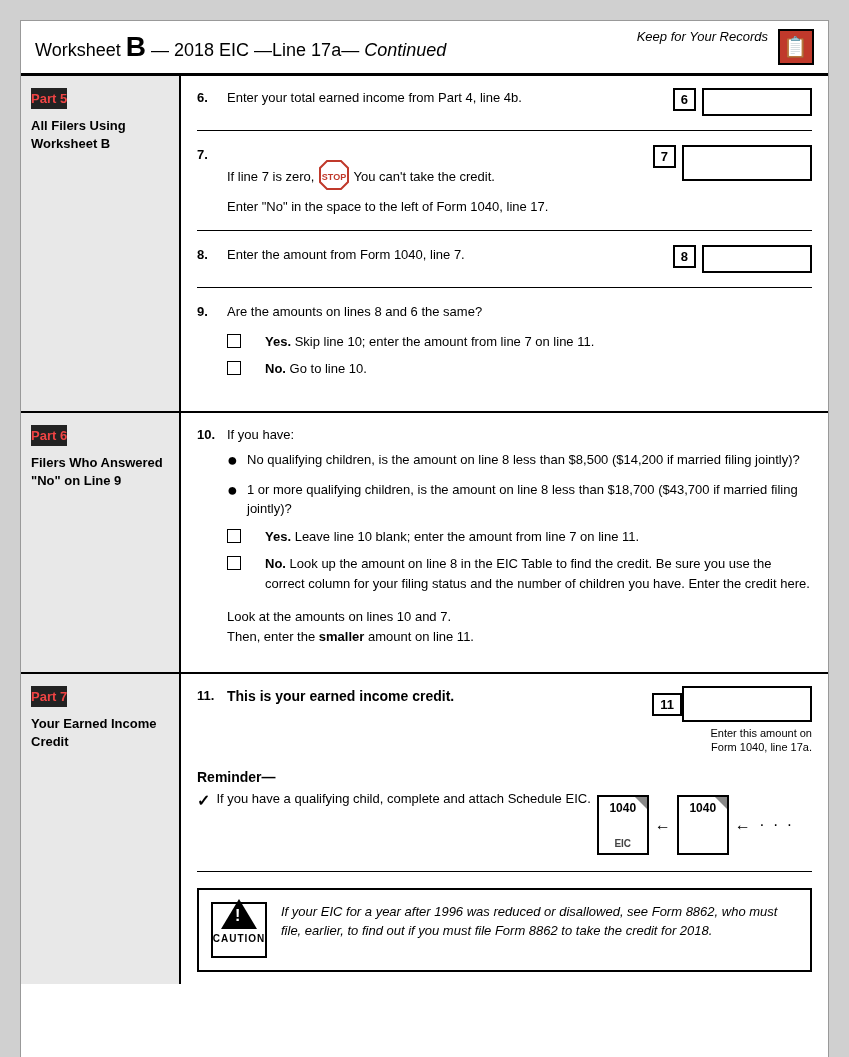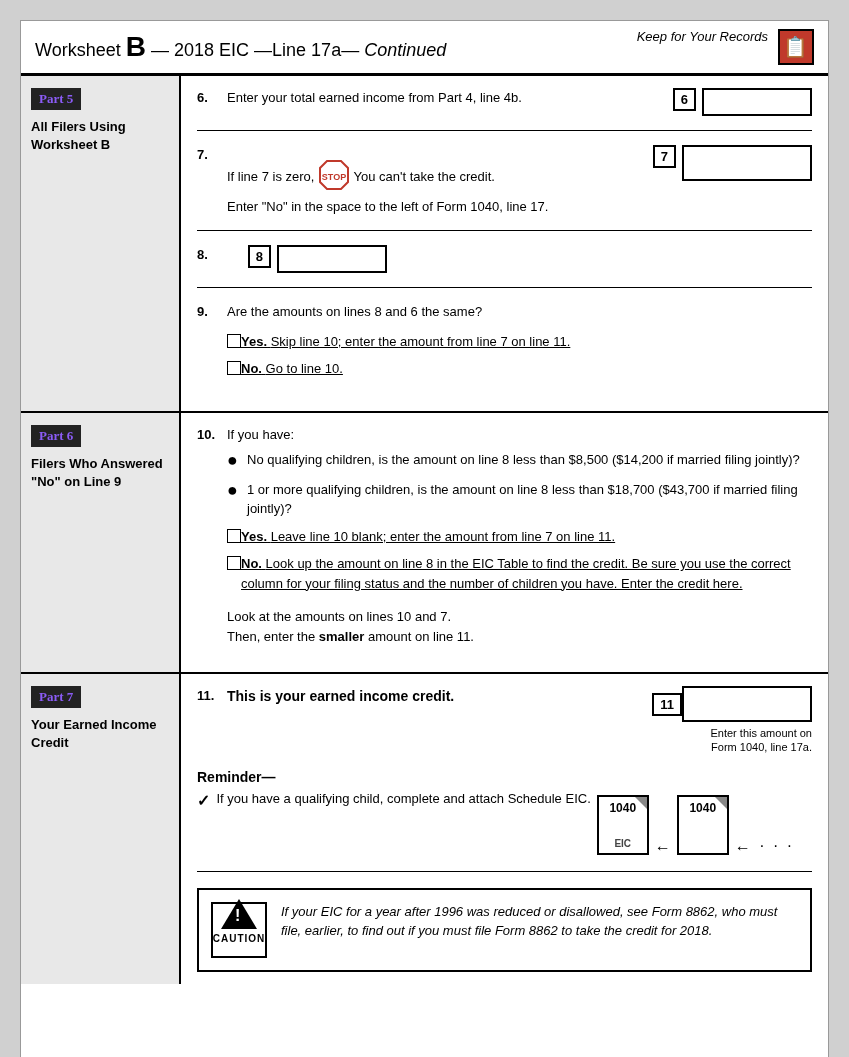--- a/index.html
+++ b/index.html
@@ -66,27 +66,26 @@
     }
     .part-sidebar {
       width: 160px;
       min-width: 160px;
       background: #e8e8e8;
       border-right: 2px solid #000;
       padding: 12px 10px;
     }
     .part-badge {
       background: #222;
-      color: #8b5cf6;
+      color: #ef4444;
       font-size: 13px;
       font-weight: bold;
-      padding: 3px 8px;
+      padding: 3px 0;
       display: inline-block;
       margin-bottom: 8px;
-      font-family: Liberation Serif, serif;
     }
     .part-title {
       font-weight: bold;
       font-size: 13px;
       line-height: 1.4;
     }
     .part-content {
       flex: 1;
       padding: 12px 16px;
     }
@@ -140,22 +139,21 @@
     .stop-inline {
       display: inline-block;
       vertical-align: middle;
       margin: 0 0;
     }
     
     .checkbox-row {
       display: flex;
       align-items: flex-start;
       margin: 6px 0;
-      gap: 0;
-      text-decoration: underline;
+      gap: 24px;
     }
     .checkbox {
       width: 14px;
       height: 14px;
       border: 1.5px solid #000;
       background: #fff;
       display: inline-block;
       min-width: 14px;
       margin-top: 2px;
     }
@@ -185,21 +183,21 @@
       align-items: flex-start;
       gap: 6px;
     }
     .check-mark {
       font-size: 16px;
       font-weight: bold;
     }
     
     .form-icons {
       display: flex;
-      align-items: flex-end;
+      align-items: center;
       gap: 6px;
       margin-top: 4px;
     }
     .form-icon-1040 {
       width: 52px;
       height: 60px;
       background: #fff;
       border: 2px solid #000;
       display: flex;
       flex-direction: column;
@@ -345,20 +343,21 @@
           </div>
           <div class="line-input-area">
             <span class="input-box-label">7</span>
             <div class="input-box-large"></div>
           </div>
         </div>
         <hr class="horizontal-line">
 
         <div class="line-row">
           <span class="line-number">8.</span>
+          <span class="line-text">Enter the amount from Form 1040, line 7.</span>
           <div class="line-input-area">
             <span class="input-box-label">8</span>
             <div class="input-box"></div>
           </div>
         </div>
         <hr class="horizontal-line">
 
         <div class="line-row">
           <span class="line-number">9.</span>
           <div class="line-text">

